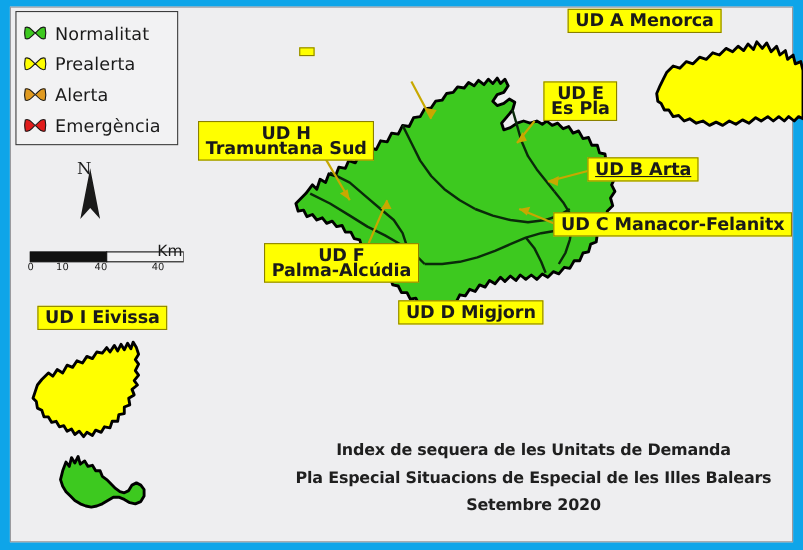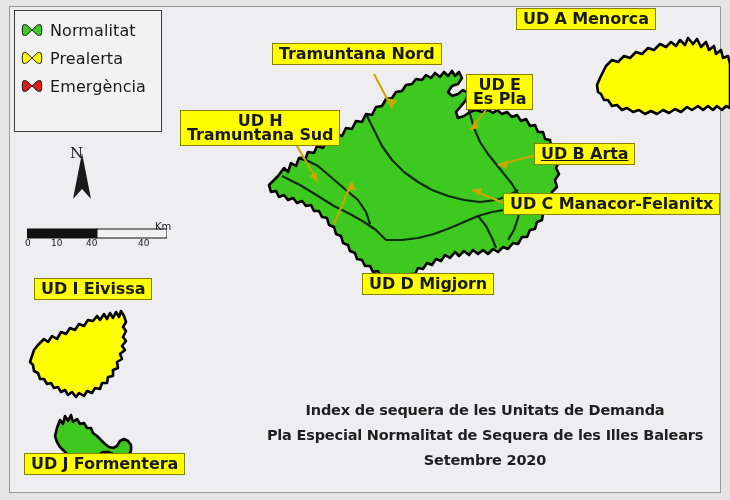--- a/index.html
+++ b/index.html
@@ -4,21 +4,21 @@
 <style>
   html, body {
     margin: 0;
     padding: 0;
     background: #ffffff;
   }
   #map-root {
     position: relative;
     width: 730px;
     height: 500px;
-    background: #e5e5e5;
+    background: #0ea5e9;
     font-family: "DejaVu Sans", "Liberation Sans", sans-serif;
     overflow: hidden;
   }
   
   #map-frame {
     position: absolute;
     left: 9px;
     top: 6px;
     width: 712px;
     height: 487px;
@@ -88,23 +88,23 @@
     height: 26px;
   }
   .scale-num {
     position: absolute;
     font-size: 9px;
     color: #1a1a1a;
     top: 238px;
   }
   #scale-unit {
     position: absolute;
-    left: 155px;
+    left: 143px;
     top: 221px;
-    font-size: 10px;
+    font-size: 14px;
     color: #1a1a1a;
   }
 
   
   .callout {
     position: absolute;
     background: #ffff00;
     border: 1px solid #8a8000;
     box-sizing: border-box;
     color: #1a1a1a;
@@ -257,20 +257,26 @@
       <span class="legend-label">Normalitat</span>
     </div>
     <div class="legend-row">
       <svg class="legend-swatch" viewBox="0 0 22 16">
         <path d="M2,3 C6,1 8,6 11,8 C14,10 16,15 20,13 C21,9 21,7 20,3 C16,1 14,6 11,8 C8,10 6,15 2,13 C1,9 1,7 2,3 Z" fill="#ffff00" stroke="#1a1a1a" stroke-width="1"></path>
       </svg>
       <span class="legend-label">Prealerta</span>
     </div>
     <div class="legend-row">
       <svg class="legend-swatch" viewBox="0 0 22 16">
+        <path d="M2,3 C6,1 8,6 11,8 C14,10 16,15 20,13 C21,9 21,7 20,3 C16,1 14,6 11,8 C8,10 6,15 2,13 C1,9 1,7 2,3 Z" fill="#e09a20" stroke="#1a1a1a" stroke-width="1"></path>
+      </svg>
+      <span class="legend-label">Alerta</span>
+    </div>
+    <div class="legend-row">
+      <svg class="legend-swatch" viewBox="0 0 22 16">
         <path d="M2,3 C6,1 8,6 11,8 C14,10 16,15 20,13 C21,9 21,7 20,3 C16,1 14,6 11,8 C8,10 6,15 2,13 C1,9 1,7 2,3 Z" fill="#e01b1b" stroke="#1a1a1a" stroke-width="1"></path>
       </svg>
       <span class="legend-label">Emergència</span>
     </div>
   </div>
 
   <span id="north-label">N</span>
   <svg id="north-arrow" viewBox="0 0 40 62">
     <polygon points="20,8 29,54 20,44 11,54" fill="#1a1a1a"></polygon>
   </svg>
@@ -283,53 +289,53 @@
   <span class="scale-num" style="left:51px">10</span>
   <span class="scale-num" style="left:86px">40</span>
   <span class="scale-num" style="left:138px">40</span>
   <span id="scale-unit">Km</span>
 
   <div class="callout" style="left:516px; top:8px;">
     <span class="ln">UD A Menorca</span>
   </div>
 
   <div class="callout" style="left:272px; top:43px;">
-    <span class="ln">Tramuntana Nord</span>
-  </div>
-
-  <div class="callout" style="left:466px; top:74px;">
+  </div>
+
+  <div class="callout" style="left:494px; top:74px;">
     <span class="ln">UD E</span>
     <span class="ln">Es Pla</span>
   </div>
 
   <div class="callout" style="left:180px; top:110px;text-align:center;">
     <span class="ln">UD H</span>
     <span class="ln">Tramuntana Sud</span>
   </div>
 
   <div class="callout" style="left:534px; top:143px;text-decoration:underline;">
     <span class="ln">UD B Arta</span>
   </div>
 
   <div class="callout" style="left:503px; top:193px;">
     <span class="ln">UD C Manacor-Felanitx</span>
   </div>
 
+  <div class="callout" style="left:240px; top:221px;">
+    <span class="ln">UD F</span>
+    <span class="ln">Palma-Alcúdia</span>
+  </div>
 
   <div class="callout" style="left:362px; top:273px;">
     <span class="ln">UD D Migjorn</span>
   </div>
 
   <div class="callout" style="left:34px; top:278px;">
     <span class="ln">UD I Eivissa</span>
   </div>
 
-  <div class="callout" style="left:24px; top:453px;">
-    <span class="ln">UD J Formentera</span>
-  </div>
 
   <div id="title-block">
     <span class="tline">Index de sequera de les Unitats de Demanda</span>
-    <span class="tline">Pla Especial Normalitat de Sequera de les Illes Balears</span>
+    <span class="tline">Pla Especial Situacions de Especial de les Illes Balears</span>
     <span class="tline">Setembre 2020</span>
   </div>
 
 </div>
 
 </body></html>

